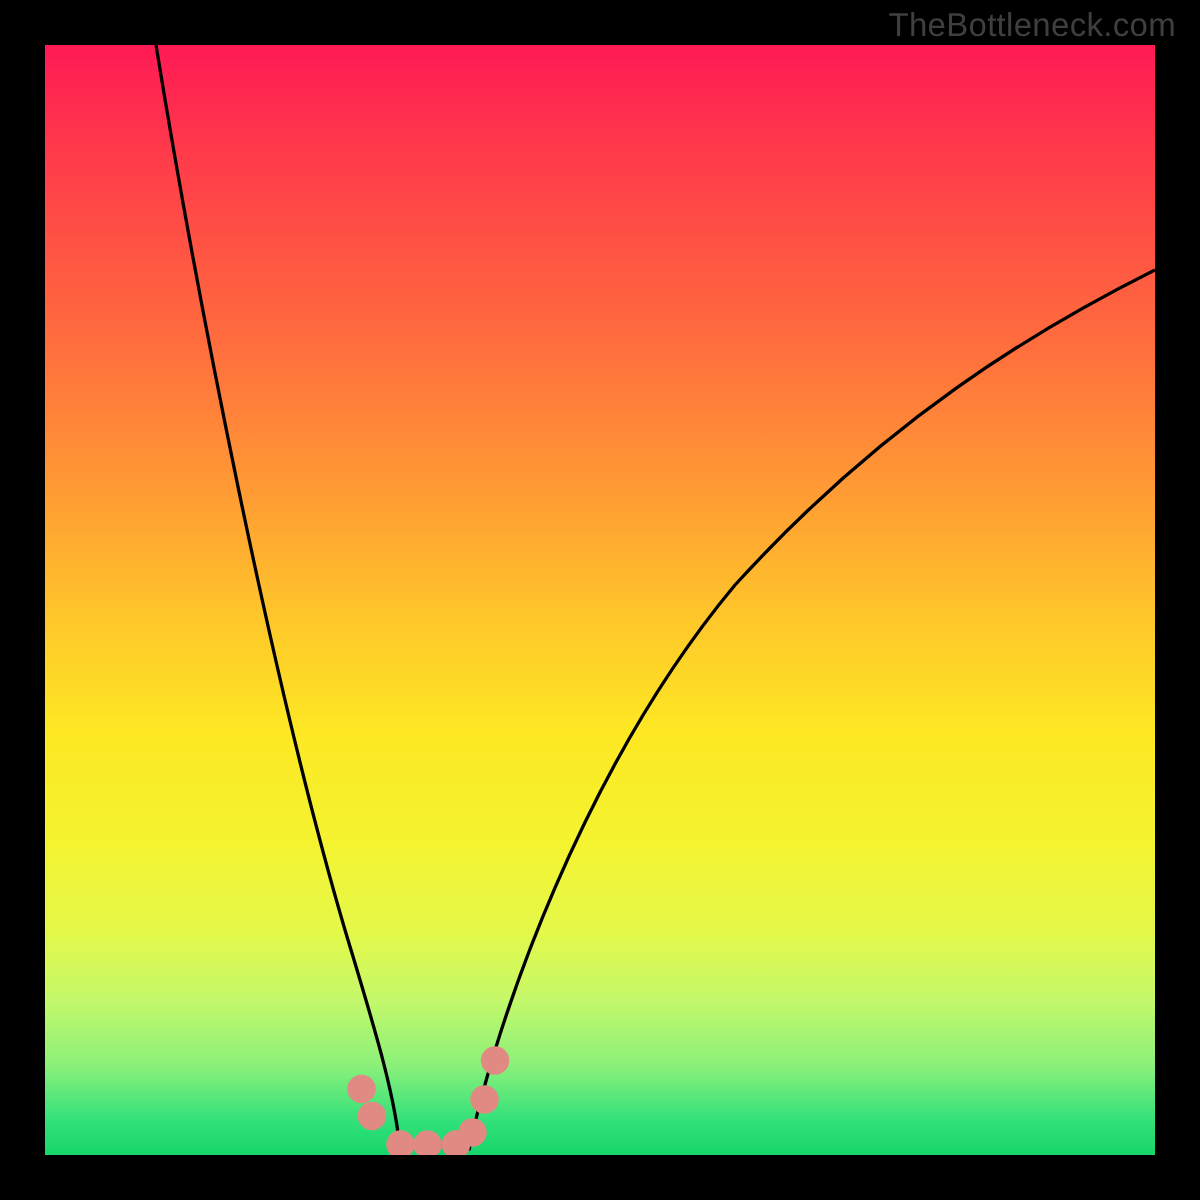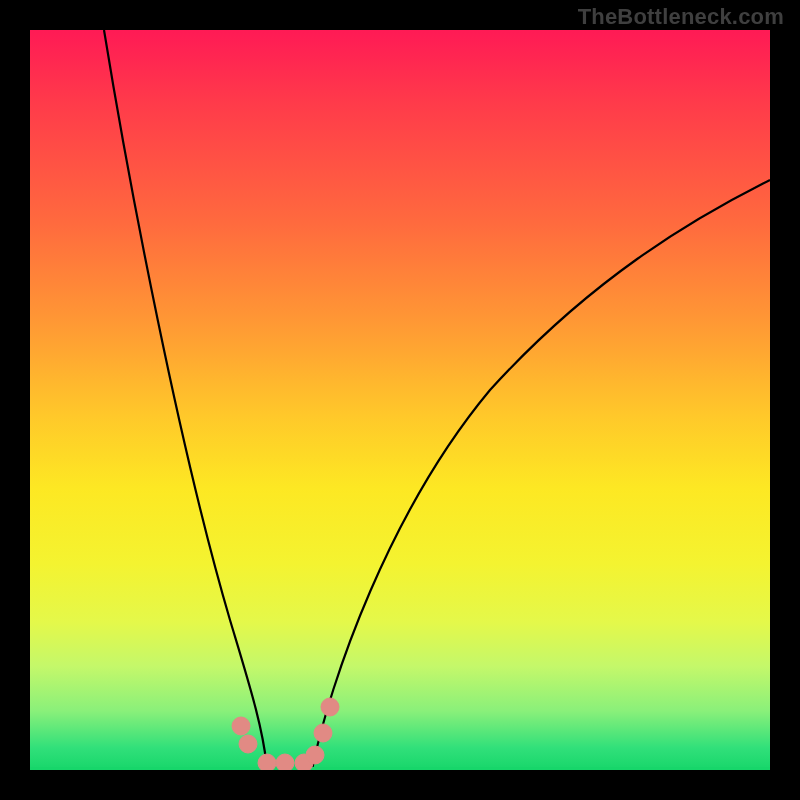--- a/index.html
+++ b/index.html
@@ -16,21 +16,21 @@
     width: 800px;
     height: 800px;
     background: #000;
   }
   .watermark {
     position: absolute;
     top: 4px;
     right: 16px;
     color: #3f3f3f;
     font-size: 22px;
-    font-weight: 700;
+    font-weight: 400;
     letter-spacing: 0.2px;
     z-index: 50;
   }
   .plot-area {
     position: absolute;
     left: 30px;
     top: 30px;
     width: 740px;
     height: 740px;
     overflow: hidden;

